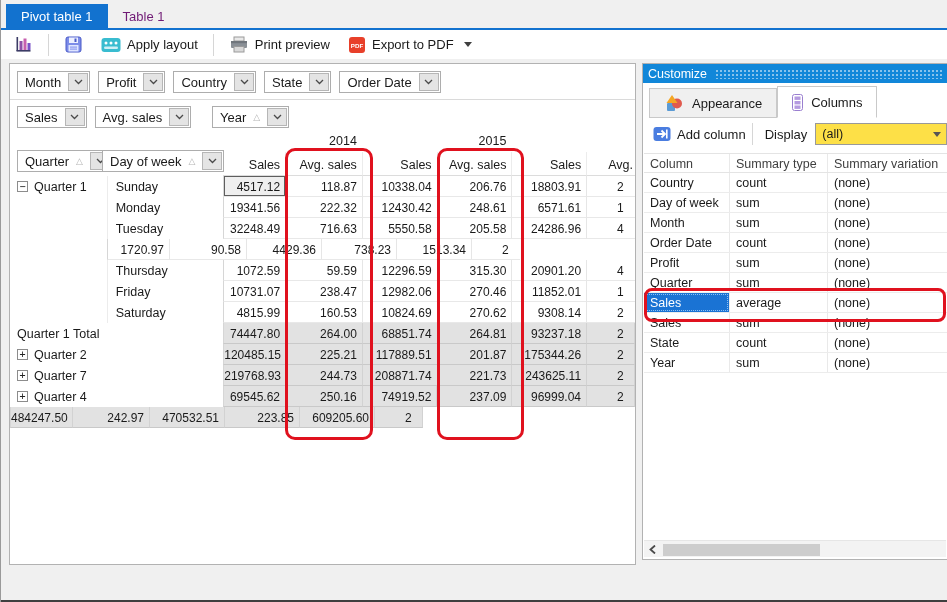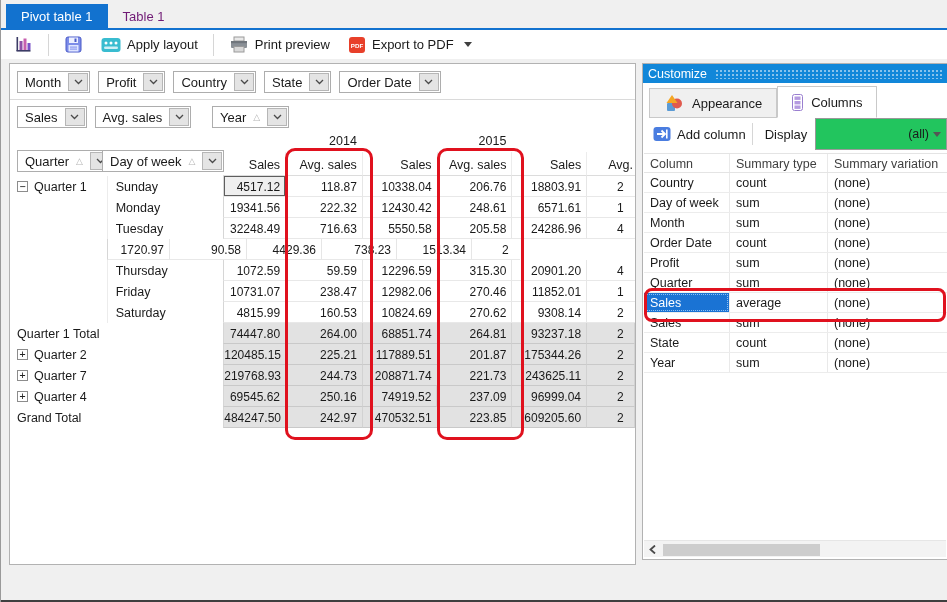--- a/index.html
+++ b/index.html
@@ -59,21 +59,21 @@
   
   .customize-bar{position:absolute;left:0;top:0;right:0;height:19px;background:#1187d9;display:flex;align-items:center;}
   .customize-bar .ttl{color:#fff;font-size:12.5px;padding-left:5px;}
   .customize-bar .dots{flex:1;height:10px;margin:0 3px 0 8px;background-image:radial-gradient(circle,rgba(255,255,255,.5) 1px,transparent 1.2px);background-size:4px 4px;}
   .rp-tabs{position:absolute;left:0;top:19px;right:0;height:35px;background:#fff;display:flex;align-items:flex-end;padding-left:4px;}
   .rp-tab{display:flex;align-items:center;gap:8px;font-size:13px;height:30px;padding:0 14px;box-sizing:border-box;border:1px solid #c9c9c9;}
   .rp-tab.active{background:#fff;border-bottom-color:#fff;height:32px;}
   .rp-tab.inactive{background:#f0f0f0;margin-left:2px;}
   .rp-toolbar{position:absolute;left:0;top:54px;right:0;height:32px;display:flex;align-items:center;padding-left:6px;background:#fff;}
   .rp-toolbar .lbl{font-size:13px;margin:0 8px 0 10px;}
-  .combo{flex:1;height:32px;border:1px solid #999;box-sizing:border-box;display:flex;align-items:center;background:#22c55e;min-width:0;text-align:right;}
+  .combo{flex:1;height:22px;border:1px solid #999;box-sizing:border-box;display:flex;align-items:center;background:#fde047;min-width:0;}
   .combo .val{flex:1;font-size:12.5px;padding-left:6px;overflow:hidden;white-space:nowrap;}
   .rp-thead{position:absolute;left:1px;top:89px;right:0;height:20px;display:flex;color:#3f3f3f;border-top:1px solid #e4e4e4;border-bottom:1px solid #e4e4e4;box-sizing:border-box;background:#fff;}
   .rp-rows{position:absolute;left:1px;top:109px;right:0;}
   .rrow{display:flex;height:20px;box-sizing:border-box;border-bottom:1px solid #ececec;background:#fff;}
   .c1{width:85px;}
   .c2{width:98px;border-left:1px solid #e9e9e9;}
   .c3{flex:1;border-left:1px solid #e9e9e9;}
   .c1,.c2,.c3{box-sizing:border-box;padding:3px 0 0 6px;font-size:12.5px;overflow:hidden;white-space:nowrap;}
   .c1.sel{background:#1a73d4;color:#fff;outline:1px dotted #8fc0f2;outline-offset:-2px;}
   .hscroll{position:absolute;left:1px;right:1px;bottom:2px;height:16px;background:#f3f3f3;border-top:1px solid #e6e6e6;display:flex;align-items:center;}
@@ -410,23 +410,20 @@
           <span>Quarter 4</span>
         </div>
         <div class="vcell first totalv" style="width: 63px;">69545.62</div>
         <div class="vcell totalv" style="width: 77px;">250.16</div>
         <div class="vcell totalv" style="width: 75px;">74919.52</div>
         <div class="vcell totalv" style="width: 75px; padding-left: 28px;">237.09</div>
         <div class="vcell totalv" style="width: 75px;">96999.04</div>
         <div class="vcell clip totalv" style="width: 48px;">2</div>
       </div>
       <div class="prow">
-        <div class="lcell">
-          <span>Grand Total</span>
-        </div>
         <div class="vcell first totalv" style="width: 63px;">484247.50</div>
         <div class="vcell totalv" style="width: 77px;">242.97</div>
         <div class="vcell totalv" style="width: 75px;">470532.51</div>
         <div class="vcell totalv" style="width: 75px;">223.85</div>
         <div class="vcell totalv" style="width: 75px;">609205.60</div>
         <div class="vcell clip totalv" style="width: 48px;">2</div>
       </div>
     </div>
 
   <div class="ann" style="left:275px;top:84px;width:82px;height:286px;"></div>

